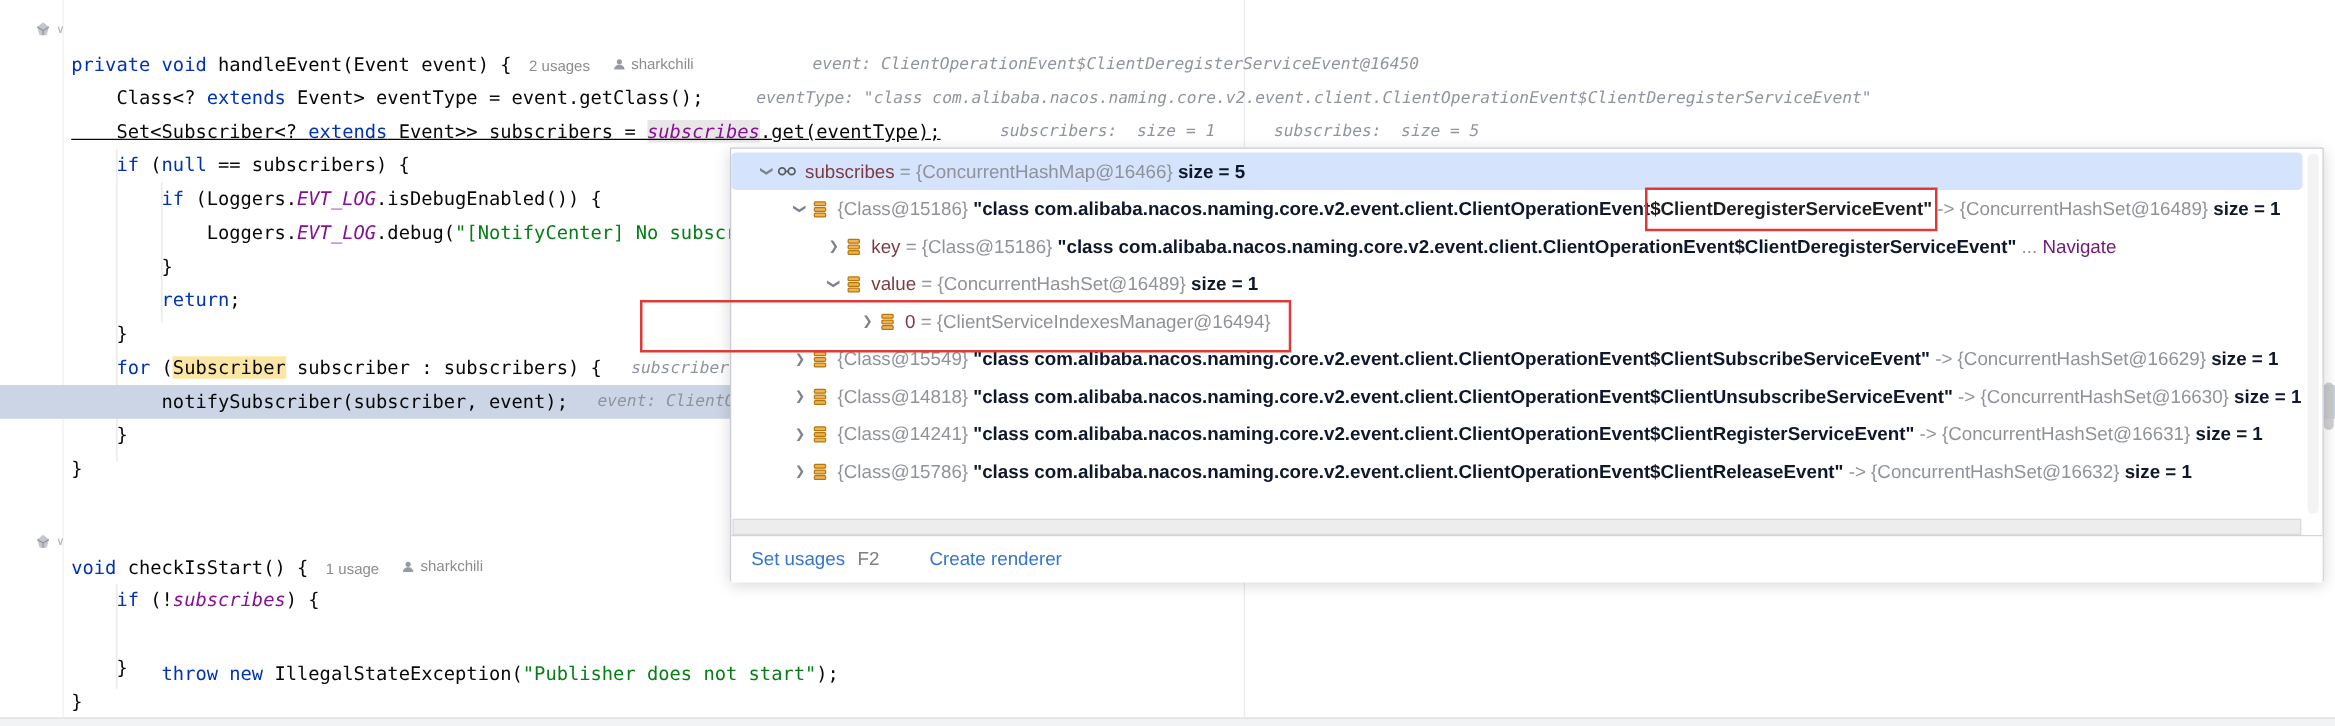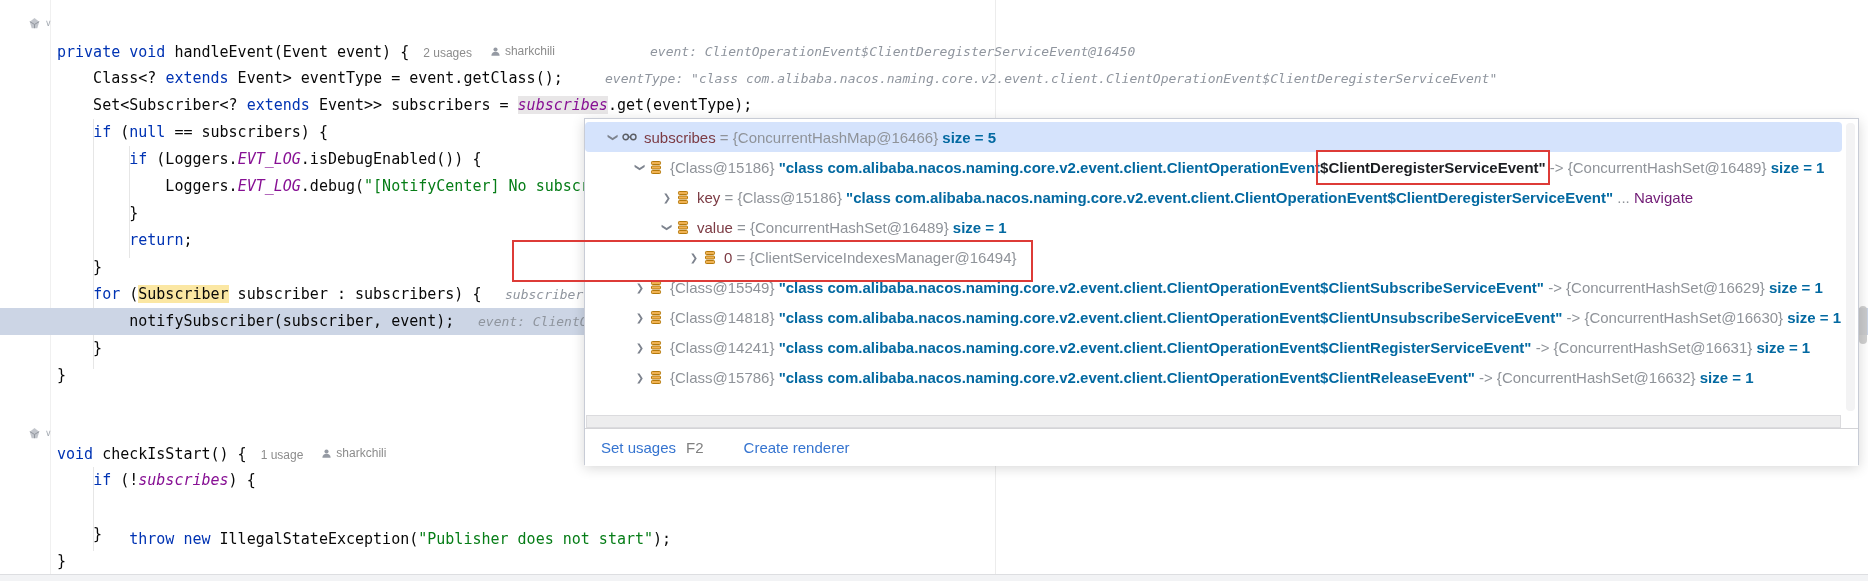--- a/index.html
+++ b/index.html
@@ -31,21 +31,21 @@
   .popup{position:absolute;left:584px;top:118px;width:1275px;height:347px;background:#fff;
          border:1px solid #c8ccd6;box-shadow:0 3px 12px rgba(0,0,0,.16);z-index:10;box-sizing:border-box;}
   .tree{position:absolute;left:0;top:3px;right:0;}
   .prow{height:30px;display:flex;align-items:center;font-size:15px;white-space:pre;color:#1c1e22;}
   .prow.sel{background:#d5e3fc;border-radius:4px;margin-right:16px;}
   .chev{display:inline-block;width:16px;text-align:center;color:#7d838e;font-size:10px;flex:0 0 16px;}
   .chev.open{transform:rotate(90deg);}
   .picon{flex:0 0 16px;margin-right:6px;display:inline-flex;align-items:center;justify-content:center;}
   .sg-n{color:#7c3b44;}
   .sg-r{color:#8f9399;}
-  .sg-b{color:#0369a1;font-weight:600;}
+  .sg-b{color:#0f172a;font-weight:600;}
   .sg-l{color:#701a75;}
   .sg-bx{color:#1c1e22;font-weight:600;display:inline-block;border:2px solid #dd3b37;
          padding:7px 2px;margin:-9px -4px;}
   .vscroll{position:absolute;right:3px;top:4px;width:9px;height:288px;background:#f3f3f4;border-radius:4px;}
   .hscroll{position:absolute;left:1px;top:296px;width:calc(100% - 18px);height:13px;background:#ededee;
            border:1px solid #dbdbde;box-sizing:border-box;}
   .pfooter{position:absolute;left:0;right:0;top:309px;height:37px;border-top:1px solid #d4d4d7;
            display:flex;align-items:center;font-size:15px;background:#fff;}
   .pfooter .lnk{color:#3574d0;}
   .pfooter .sc{color:#808080;margin-left:10px;}
@@ -63,21 +63,21 @@
   <div class="gutter-line"></div>
   <div class="indent-guide" style="left:93px;top:119px;height:250px;"></div>
   <div class="indent-guide" style="left:129px;top:146px;height:112px;"></div>
   <div class="indent-guide" style="left:93px;top:467px;height:84px;"></div>
   <div id="code-layer">
       <div class="code-line" style="top: 38px;"><span class="tok-k">private</span><span class="tok-t"> </span><span class="tok-k">void</span><span class="tok-t"> handleEvent(Event event) {</span><span class="vision"><span class="vision-item"><span>2 usages</span></span><span class="vision-item"><span style="display: inline-flex; align-items: center;"><svg width="11" height="11" viewBox="0 0 16 16">
                 <circle cx="8" cy="5" r="3" fill="#959aa3"></circle>
                 <path d="M2 14c0-3.3 2.7-5.5 6-5.5s6 2.2 6 5.5z" fill="#959aa3"></path>
               </svg></span><span>sharkchili</span></span></span><span class="hint" style="left: 593px;">event: ClientOperationEvent$ClientDeregisterServiceEvent@16450</span></div>
       <div class="code-line" style="top: 65px;"><span class="tok-t">    Class&lt;? </span><span class="tok-k">extends</span><span class="tok-t"> Event&gt; eventType = event.getClass();</span><span class="hint" style="left: 548px;">eventType: "class com.alibaba.nacos.naming.core.v2.event.client.ClientOperationEvent$ClientDeregisterServiceEvent"</span></div>
-      <div class="code-line" style="top: 92px;"><span class="tok-t">    Set&lt;Subscriber&lt;? </span><span class="tok-k">extends</span><span class="tok-t"> Event&gt;&gt; subscribers = </span><span class="tok-x">subscribes</span><span class="tok-t">.get(eventType);</span></div>
+      <div class="code-line" style="top: 92px; text-decoration: underline;"><span class="tok-t">    Set&lt;Subscriber&lt;? </span><span class="tok-k">extends</span><span class="tok-t"> Event&gt;&gt; subscribers = </span><span class="tok-x">subscribes</span><span class="tok-t">.get(eventType);</span><span class="hint" style="left: 743px;">subscribers:  size = 1      subscribes:  size = 5</span></div>
       <div class="code-line" style="top: 119px;"><span class="tok-t">    </span><span class="tok-k">if</span><span class="tok-t"> (</span><span class="tok-k">null</span><span class="tok-t"> == subscribers) {</span></div>
       <div class="code-line" style="top: 146px;"><span class="tok-t">        </span><span class="tok-k">if</span><span class="tok-t"> (Loggers.</span><span class="tok-f">EVT_LOG</span><span class="tok-t">.isDebugEnabled()) {</span></div>
       <div class="code-line" style="top: 173px;"><span class="tok-t">            Loggers.</span><span class="tok-f">EVT_LOG</span><span class="tok-t">.debug(</span><span class="tok-s">"[NotifyCenter] No subscribers found, event : {}"</span><span class="tok-t">, event.getClass());</span></div>
       <div class="code-line" style="top: 200px;"><span class="tok-t">        }</span></div>
       <div class="code-line" style="top: 227px;"><span class="tok-t">        </span><span class="tok-k">return</span><span class="tok-t">;</span></div>
       <div class="code-line" style="top: 254px;"><span class="tok-t">    }</span></div>
       <div class="code-line" style="top: 281px;"><span class="tok-t">    </span><span class="tok-k">for</span><span class="tok-t"> (</span><span class="tok-y">Subscriber</span><span class="tok-t"> subscriber : subscribers) {</span><span class="hint" style="left: 448px;">subscriber: ClientServiceIndexesManager@16494</span></div>
       <div class="exec-line" style="top: 308px;"></div>
       <div class="code-line" style="top: 308px;"><span class="tok-t">        notifySubscriber(subscriber, event);</span><span class="hint" style="left: 421px;">event: ClientOperationEvent$ClientDeregisterServiceEvent@16450</span></div>
       <div class="code-line" style="top: 335px;"><span class="tok-t">    }</span></div>

